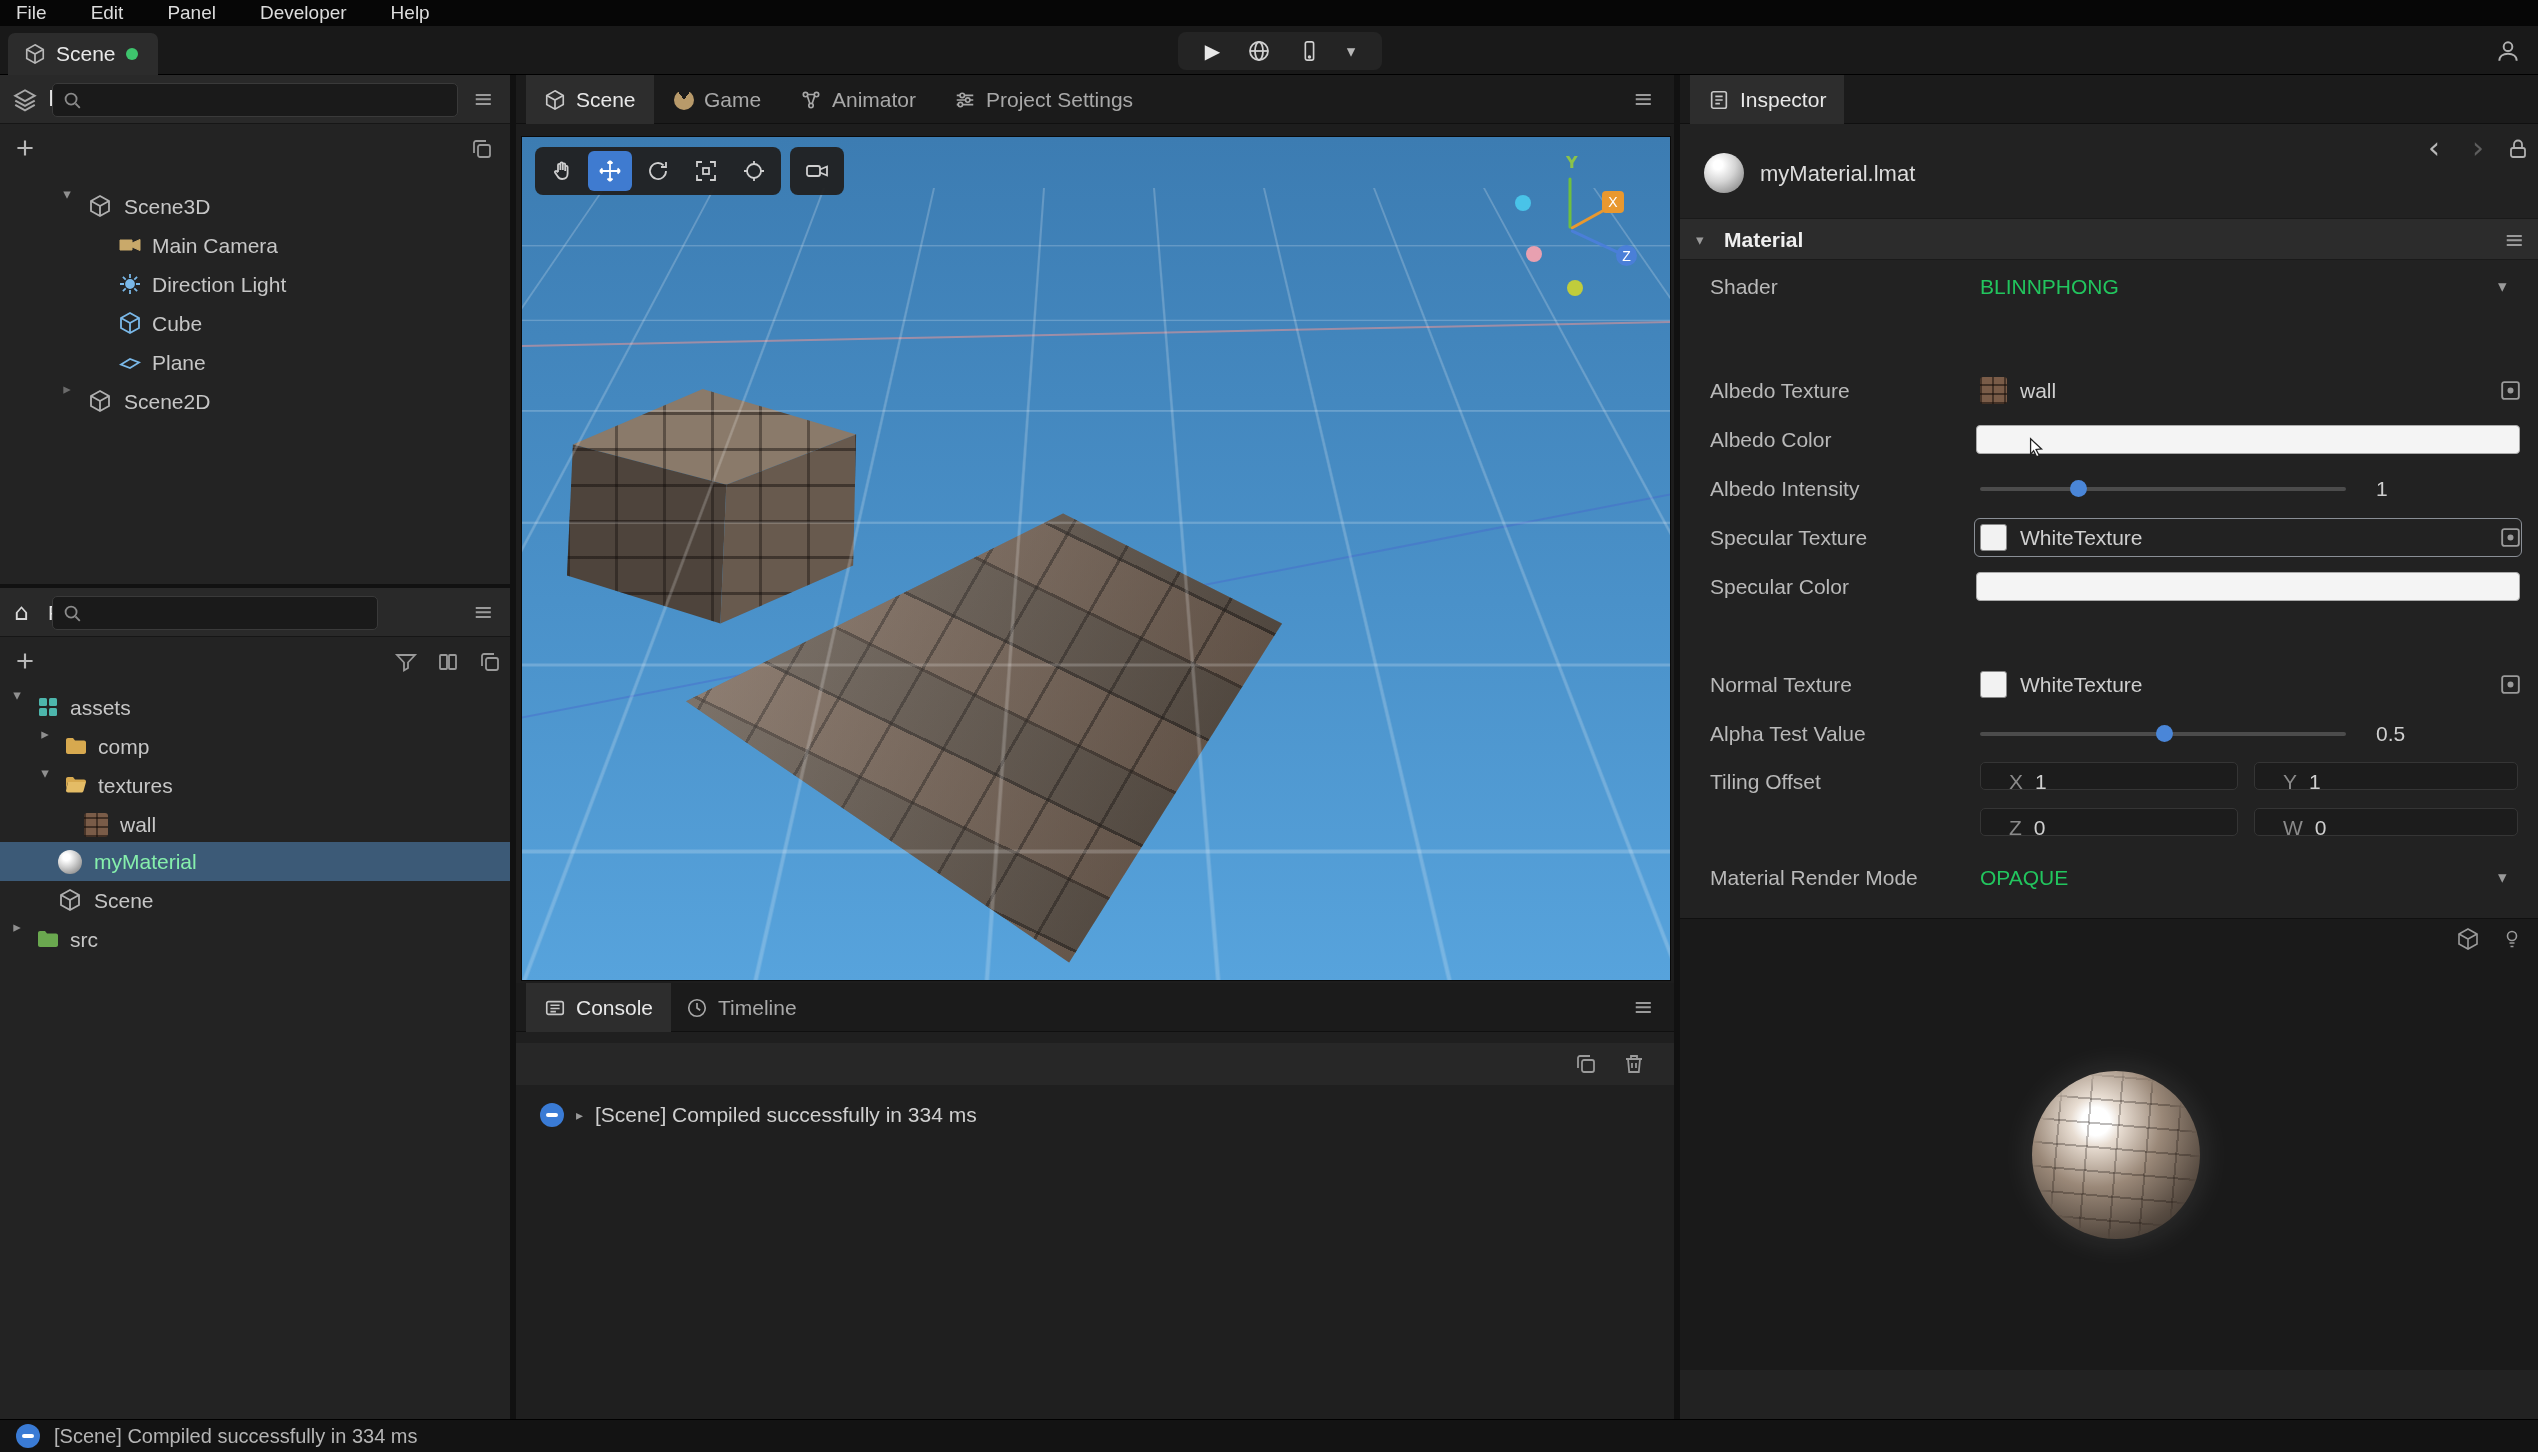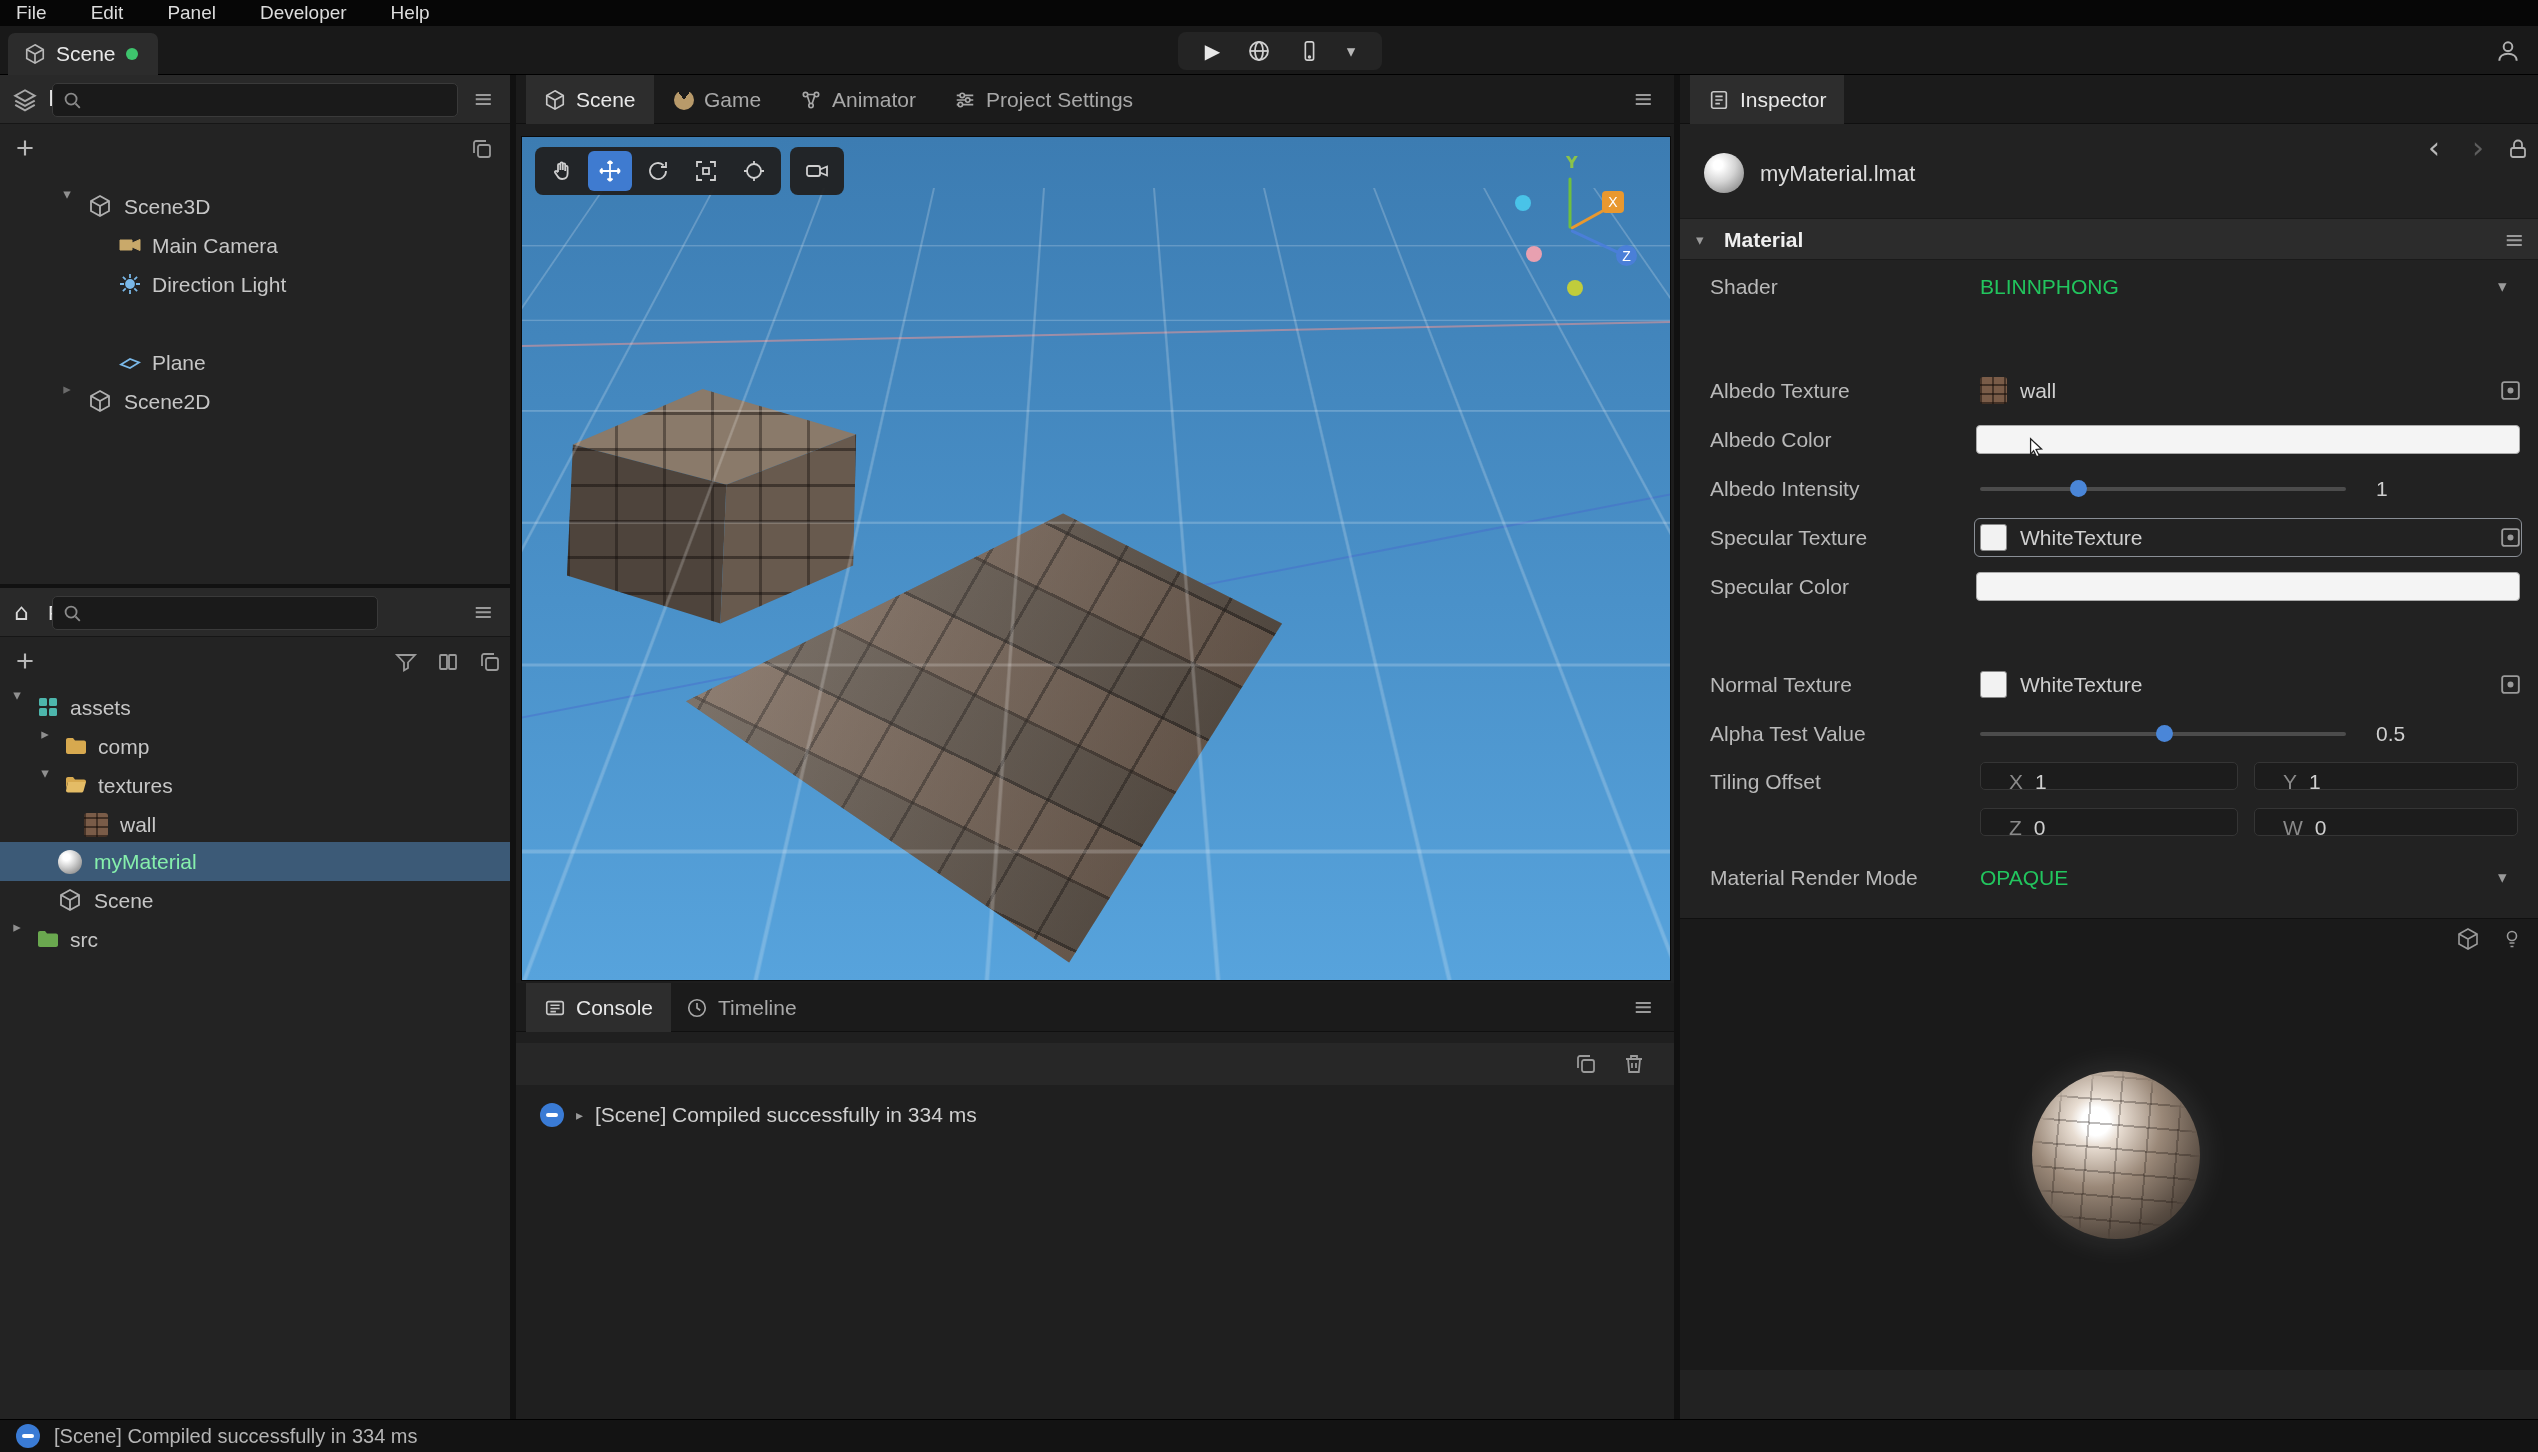--- a/index.html
+++ b/index.html
@@ -203,20 +203,29 @@
     </div>
     <div class="trow" style="top:151px;">
       <span class="ticon" style="left:118px;">
         <svg class="ic" width="24" height="24" viewBox="0 0 24 24" fill="#c9a96a" stroke="#c9a96a" stroke-width="1">
             <path d="M2 7h12v10H2z"></path>
             <path d="M14 10l8-3.5v11L14 14z"></path>
           </svg>
       </span>
       <span class="tlabel" style="left:152px;">Main Camera</span>
     </div>
+    <div class="trow" style="top:229px;">
+      <span class="ticon" style="left:118px;">
+        <svg class="ic" width="24" height="24" viewBox="0 0 24 24" fill="none" stroke="#7ab8e8" stroke-width="1.8">
+            <path d="M12 2 21 7v10l-9 5-9-5V7z"></path>
+            <path d="M3 7l9 5 9-5M12 12v10"></path>
+          </svg>
+      </span>
+      <span class="tlabel" style="left:152px;">Cube</span>
+    </div>
     <div class="trow" style="top:268px;">
       <span class="ticon" style="left:118px;">
         <svg class="ic" width="24" height="24" viewBox="0 0 24 24" fill="none" stroke="#7ab8e8" stroke-width="1.8">
             <path d="M3 14.5 12 9l9 3.5L12 18z"></path>
           </svg>
       </span>
       <span class="tlabel" style="left:152px;">Plane</span>
     </div>
     <div class="trow" style="top:307px;">
       <span class="caret glyph" style="left:56px;color:#6a6a6a;">▸</span>

